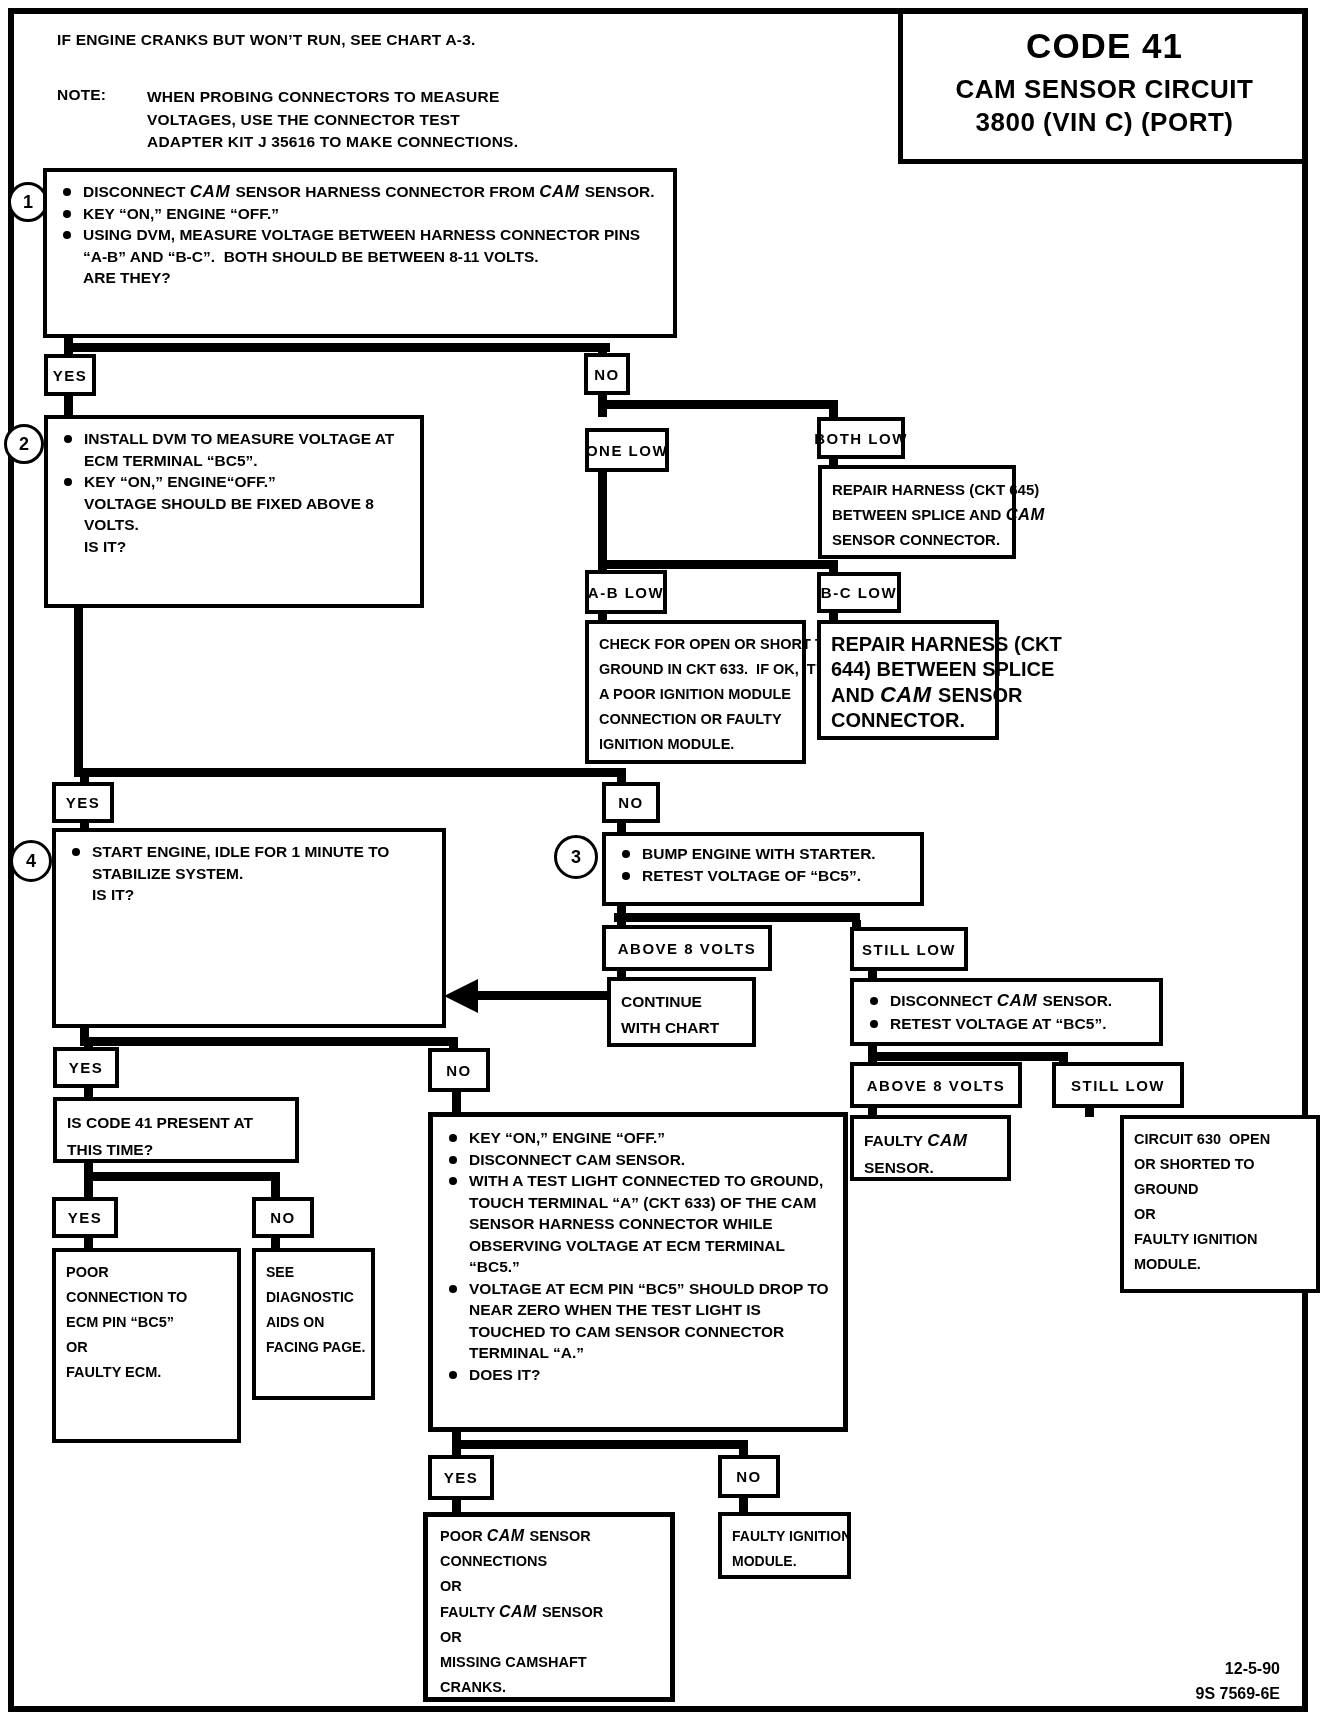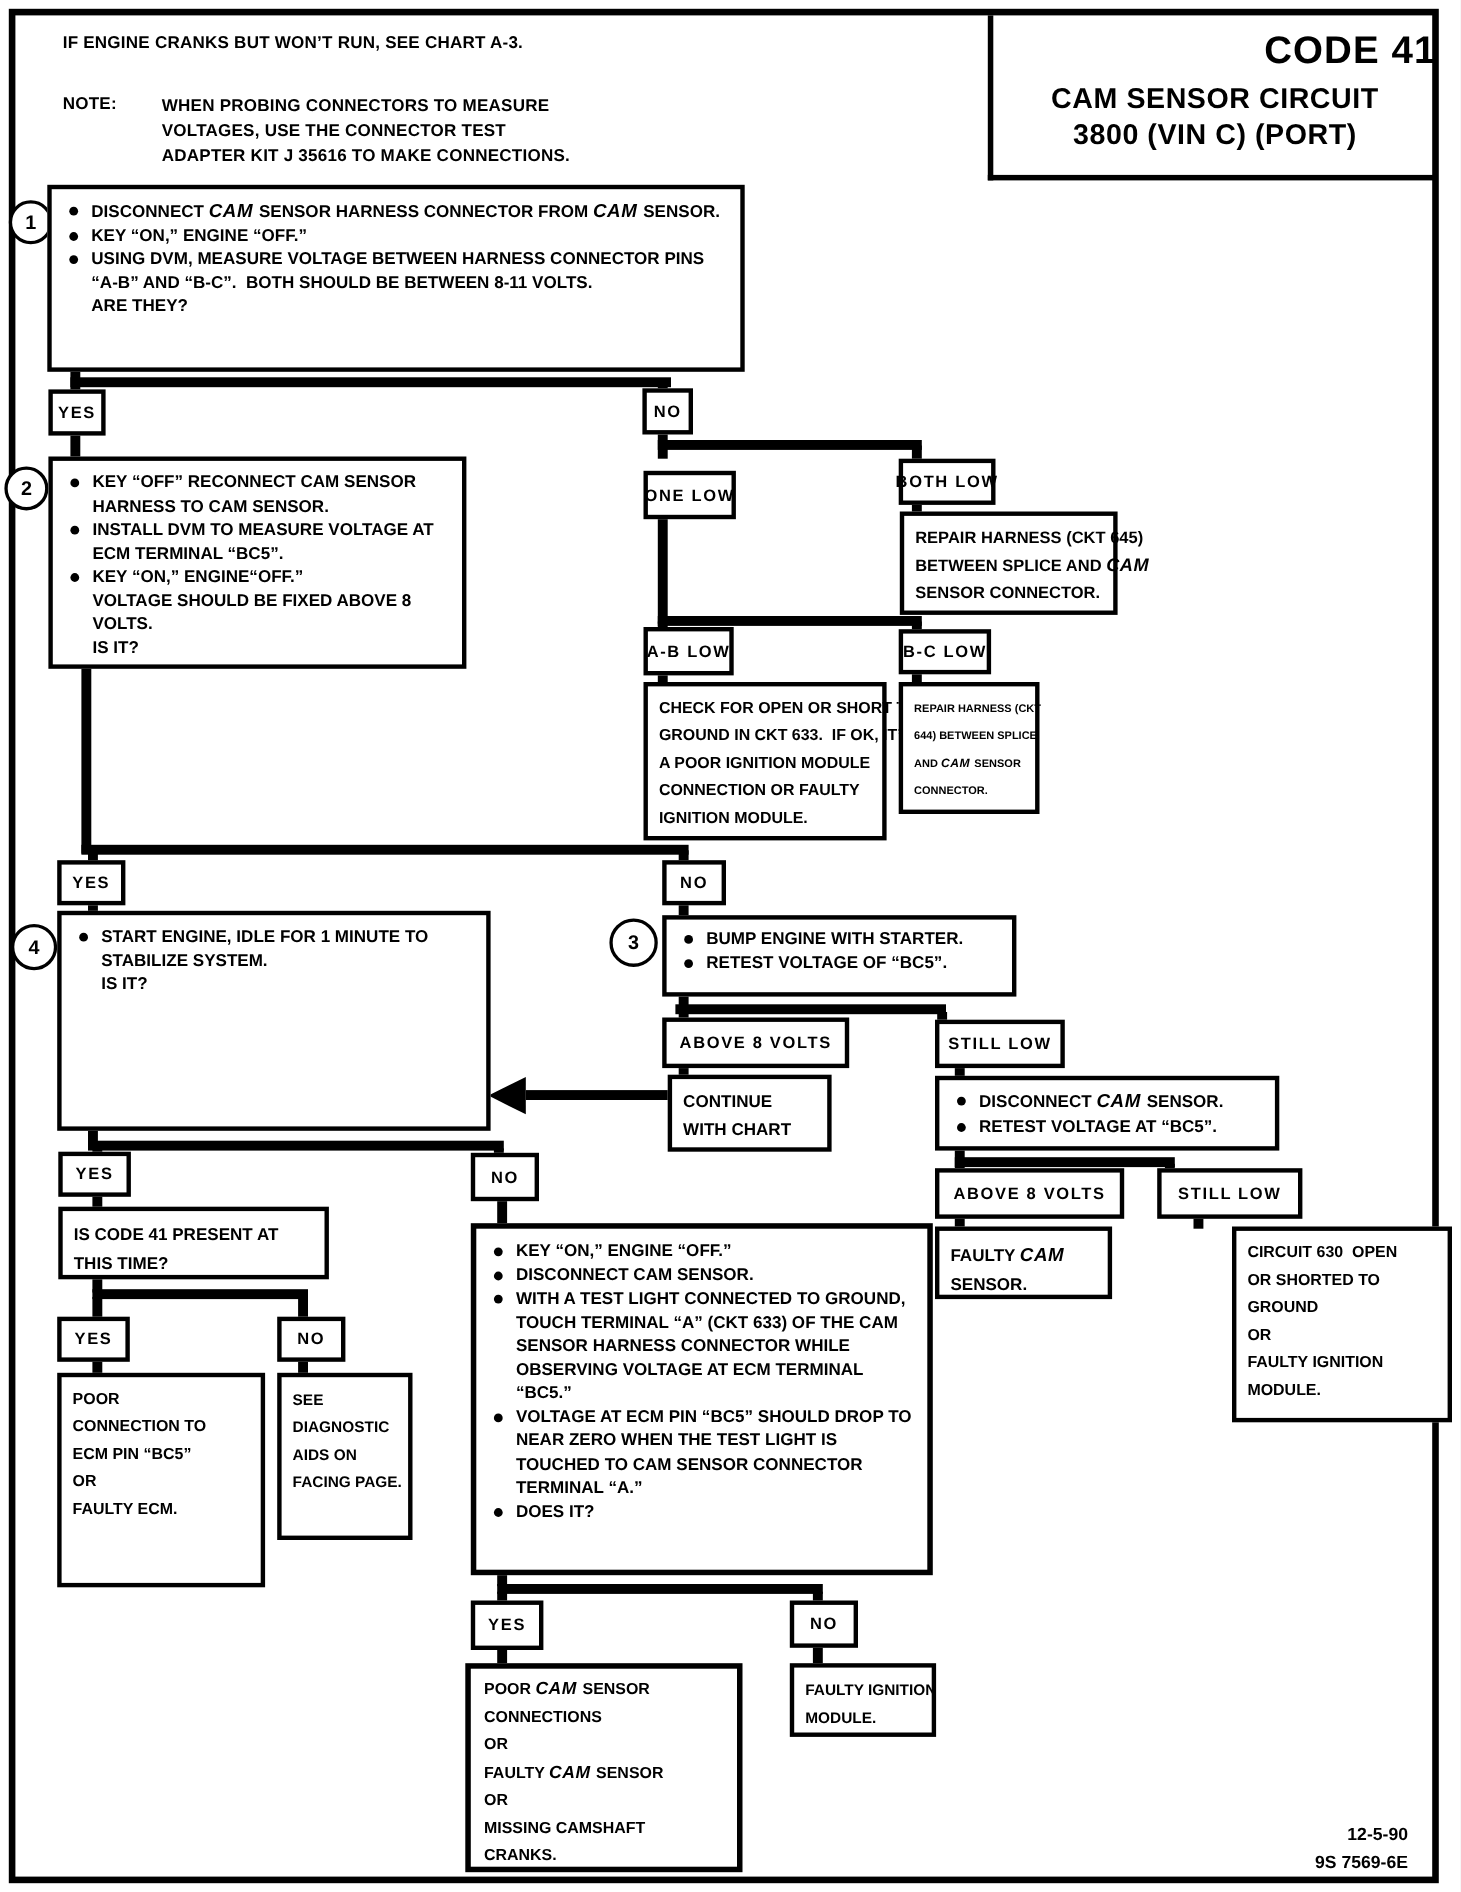--- a/index.html
+++ b/index.html
@@ -2,21 +2,21 @@
 <html><head>
 <meta charset="utf-8">
 <style>
   html,body{margin:0;padding:0;background:#e8e8e8;}
   #canvas{position:relative;width:1328px;height:1720px;background:#ffffff;
     font-family:"Liberation Sans",sans-serif;font-weight:700;color:#000;overflow:hidden;}
   .abs{position:absolute;box-sizing:border-box;}
   #page-border{left:8px;top:8px;width:1300px;height:1704px;border:6px solid #000;}
   #title-box{left:898px;top:14px;width:408px;height:150px;border-left:5px solid #000;border-bottom:5px solid #000;
     text-align:center;padding-top:12px;}
-  #title-code{font-size:35px;letter-spacing:1px;text-align:right;}
+  #title-code{font-size:35px;letter-spacing:1px;}
   #title-line2{font-size:26px;margin-top:8px;letter-spacing:.5px;}
   #title-line3{font-size:26px;margin-top:2px;letter-spacing:.5px;}
   .hdr-text{font-size:15.5px;letter-spacing:.2px;white-space:pre;}
   .note-lines div{line-height:22.5px;white-space:pre;}
   .step{border:4px solid #000;background:#fff;padding:9px 12px;font-size:15.5px;line-height:21.5px;}
   .node{border:4px solid #000;background:#fff;padding:8px 10px;font-size:14.5px;line-height:25px;}
   .thick{border-width:5px;}
   .line{white-space:pre;}
   .brow{display:flex;}
   .btxt{white-space:pre-wrap;}
@@ -123,24 +123,20 @@
         <div class="btxt">USING DVM, MEASURE VOLTAGE BETWEEN HARNESS CONNECTOR PINS “A-B” AND “B-C”.  BOTH SHOULD BE BETWEEN 8-11 VOLTS.</div>
       </div>
       <div class="brow">
         <span class="dot sp"></span>
         <div class="btxt">ARE THEY?</div>
       </div>
     </div>
   <div class="abs step" style="left:44px;top:415px;width:380px;height:193px">
       <div class="brow">
         <span class="dot"></span>
-        <div class="btxt">KEY “OFF” RECONNECT CAM SENSOR HARNESS TO CAM SENSOR.</div>
-      </div>
-      <div class="brow">
-        <span class="dot"></span>
         <div class="btxt">INSTALL DVM TO MEASURE VOLTAGE AT ECM TERMINAL “BC5”.</div>
       </div>
       <div class="brow">
         <span class="dot"></span>
         <div class="btxt">KEY “ON,” ENGINE“OFF.”</div>
       </div>
       <div class="brow">
         <span class="dot sp"></span>
         <div class="btxt">VOLTAGE SHOULD BE FIXED ABOVE 8 VOLTS.</div>
       </div>
@@ -194,21 +190,21 @@
       <div class="line">BETWEEN SPLICE AND <span class="cam">CAM</span></div>
       <div class="line">SENSOR CONNECTOR.</div>
     </div>
   <div class="abs node" style="left:585px;top:620px;width:221px;height:144px;line-height:25px">
       <div class="line">CHECK FOR OPEN OR SHORT TO</div>
       <div class="line">GROUND IN CKT 633.  IF OK, IT’S</div>
       <div class="line">A POOR IGNITION MODULE</div>
       <div class="line">CONNECTION OR FAULTY</div>
       <div class="line">IGNITION MODULE.</div>
     </div>
-  <div class="abs node" style="left:817px;top:620px;width:128px;height:120px;font-size:10px">
+  <div class="abs node" style="left:817px;top:620px;width:182px;height:120px;font-size:20px">
       <div class="line">REPAIR HARNESS (CKT</div>
       <div class="line">644) BETWEEN SPLICE</div>
       <div class="line">AND <span class="cam">CAM</span> SENSOR</div>
       <div class="line">CONNECTOR.</div>
     </div>
   <div class="abs node" style="left:607px;top:977px;width:149px;height:70px;font-size:15.5px;line-height:26px">
       <div class="line">CONTINUE</div>
       <div class="line">WITH CHART</div>
     </div>
   <div class="abs step bullets-tight" style="left:850px;top:978px;width:313px;height:68px;padding-top:8px">

